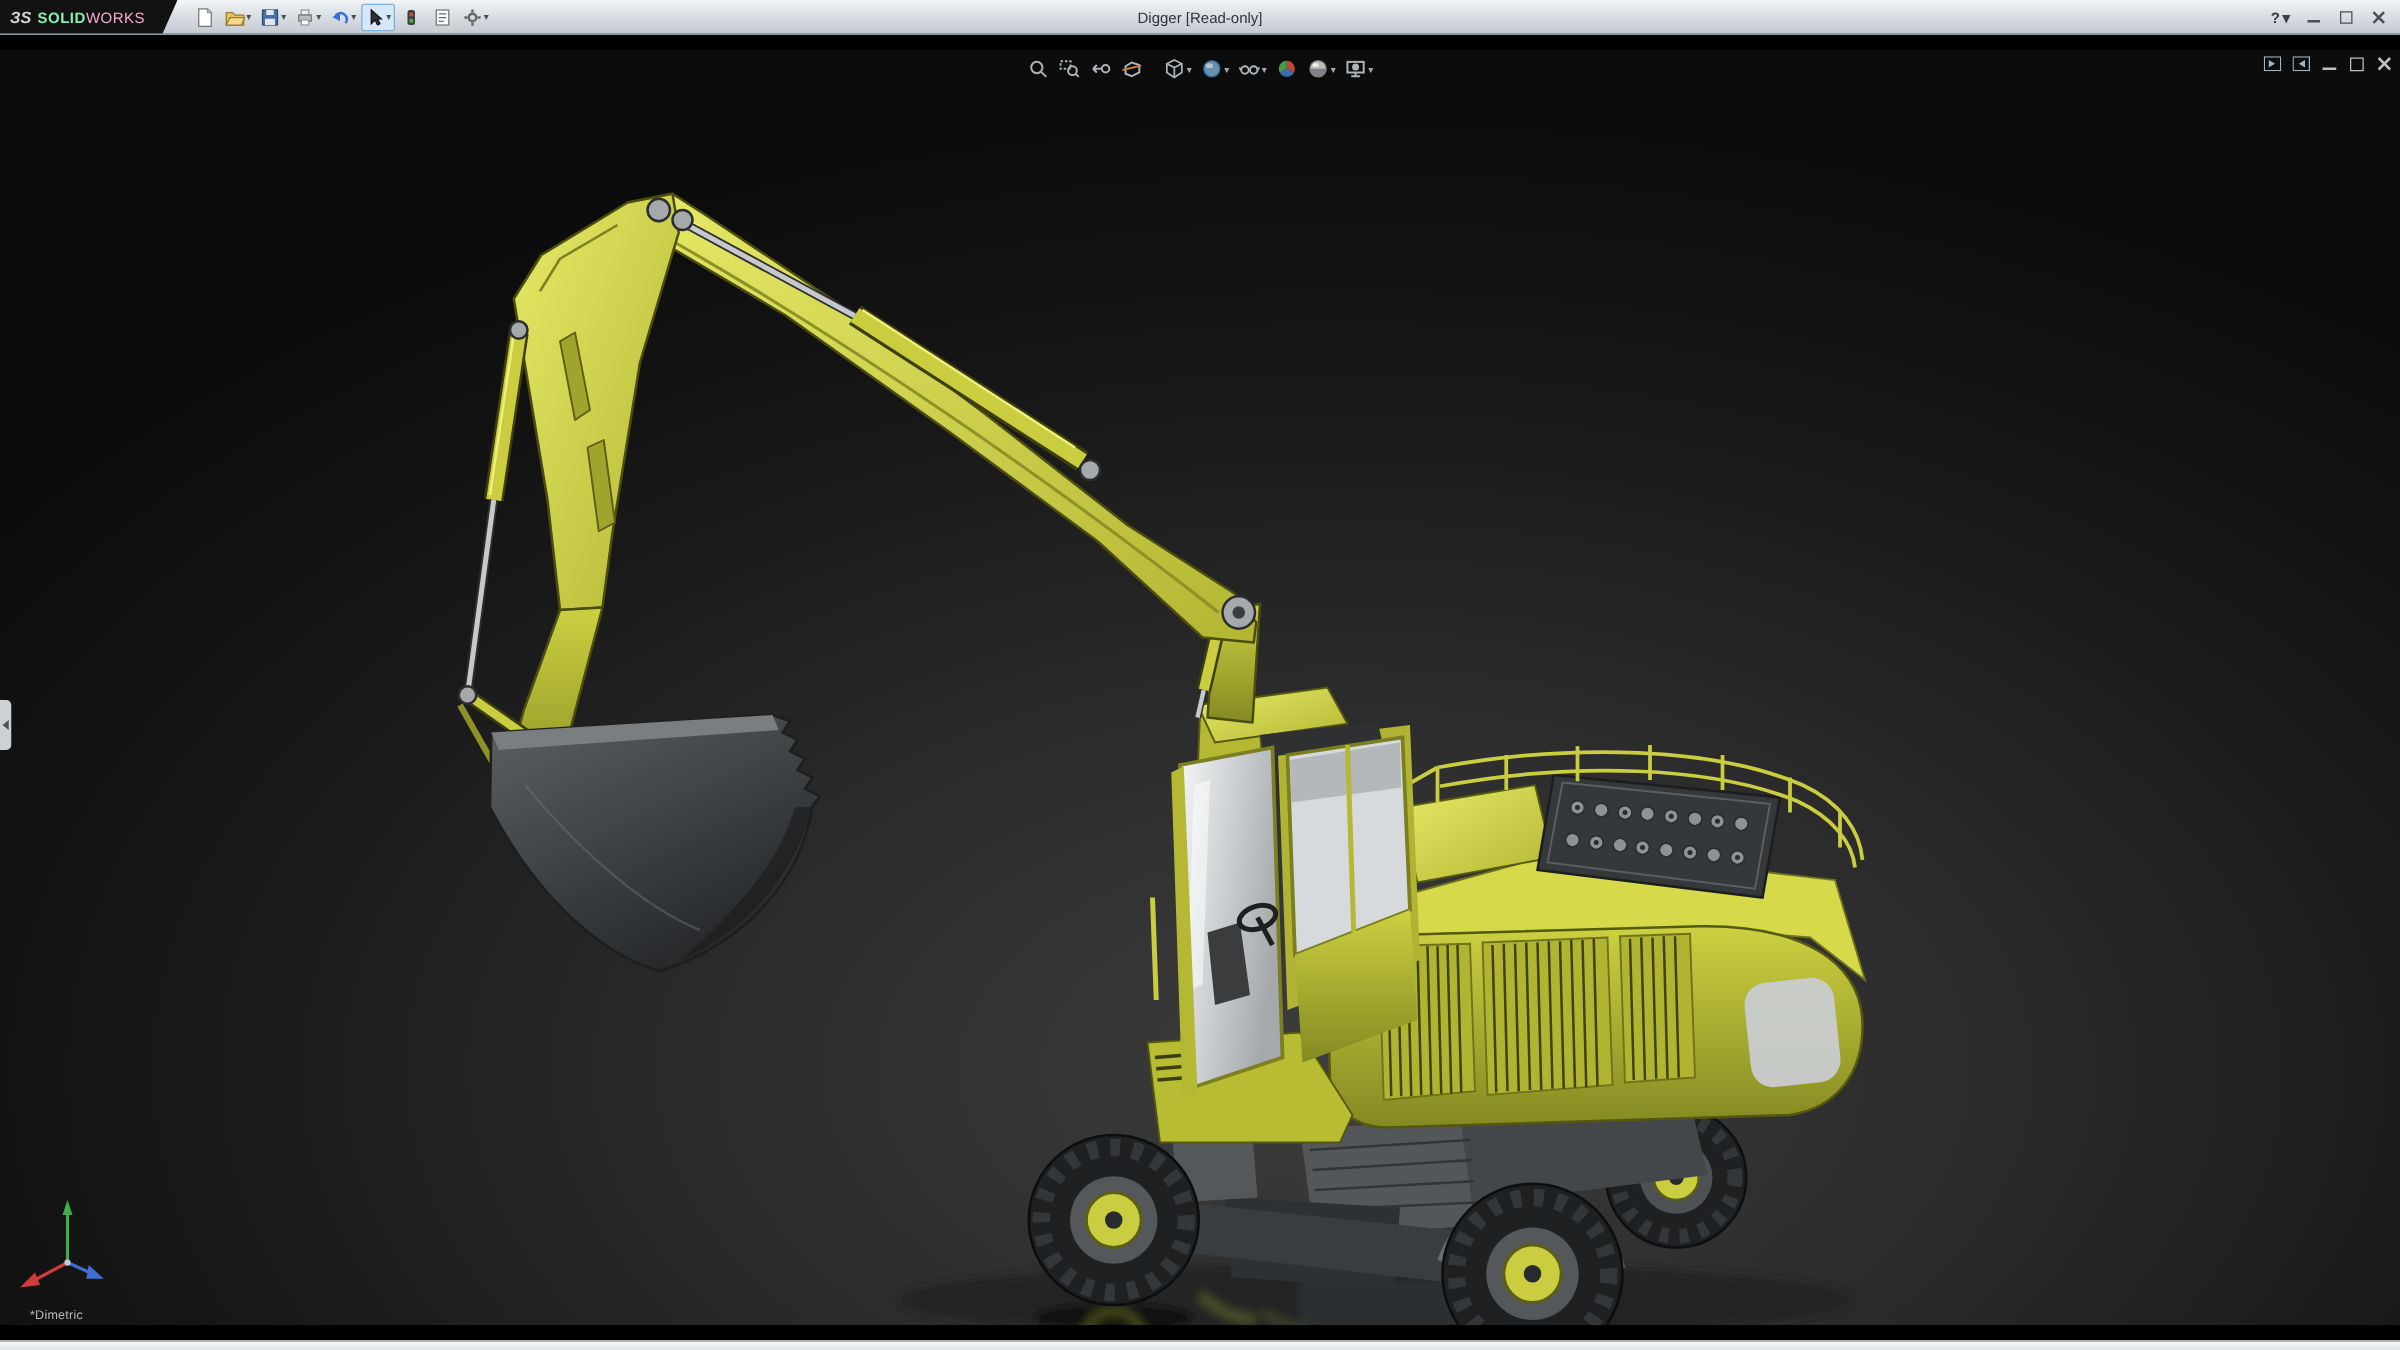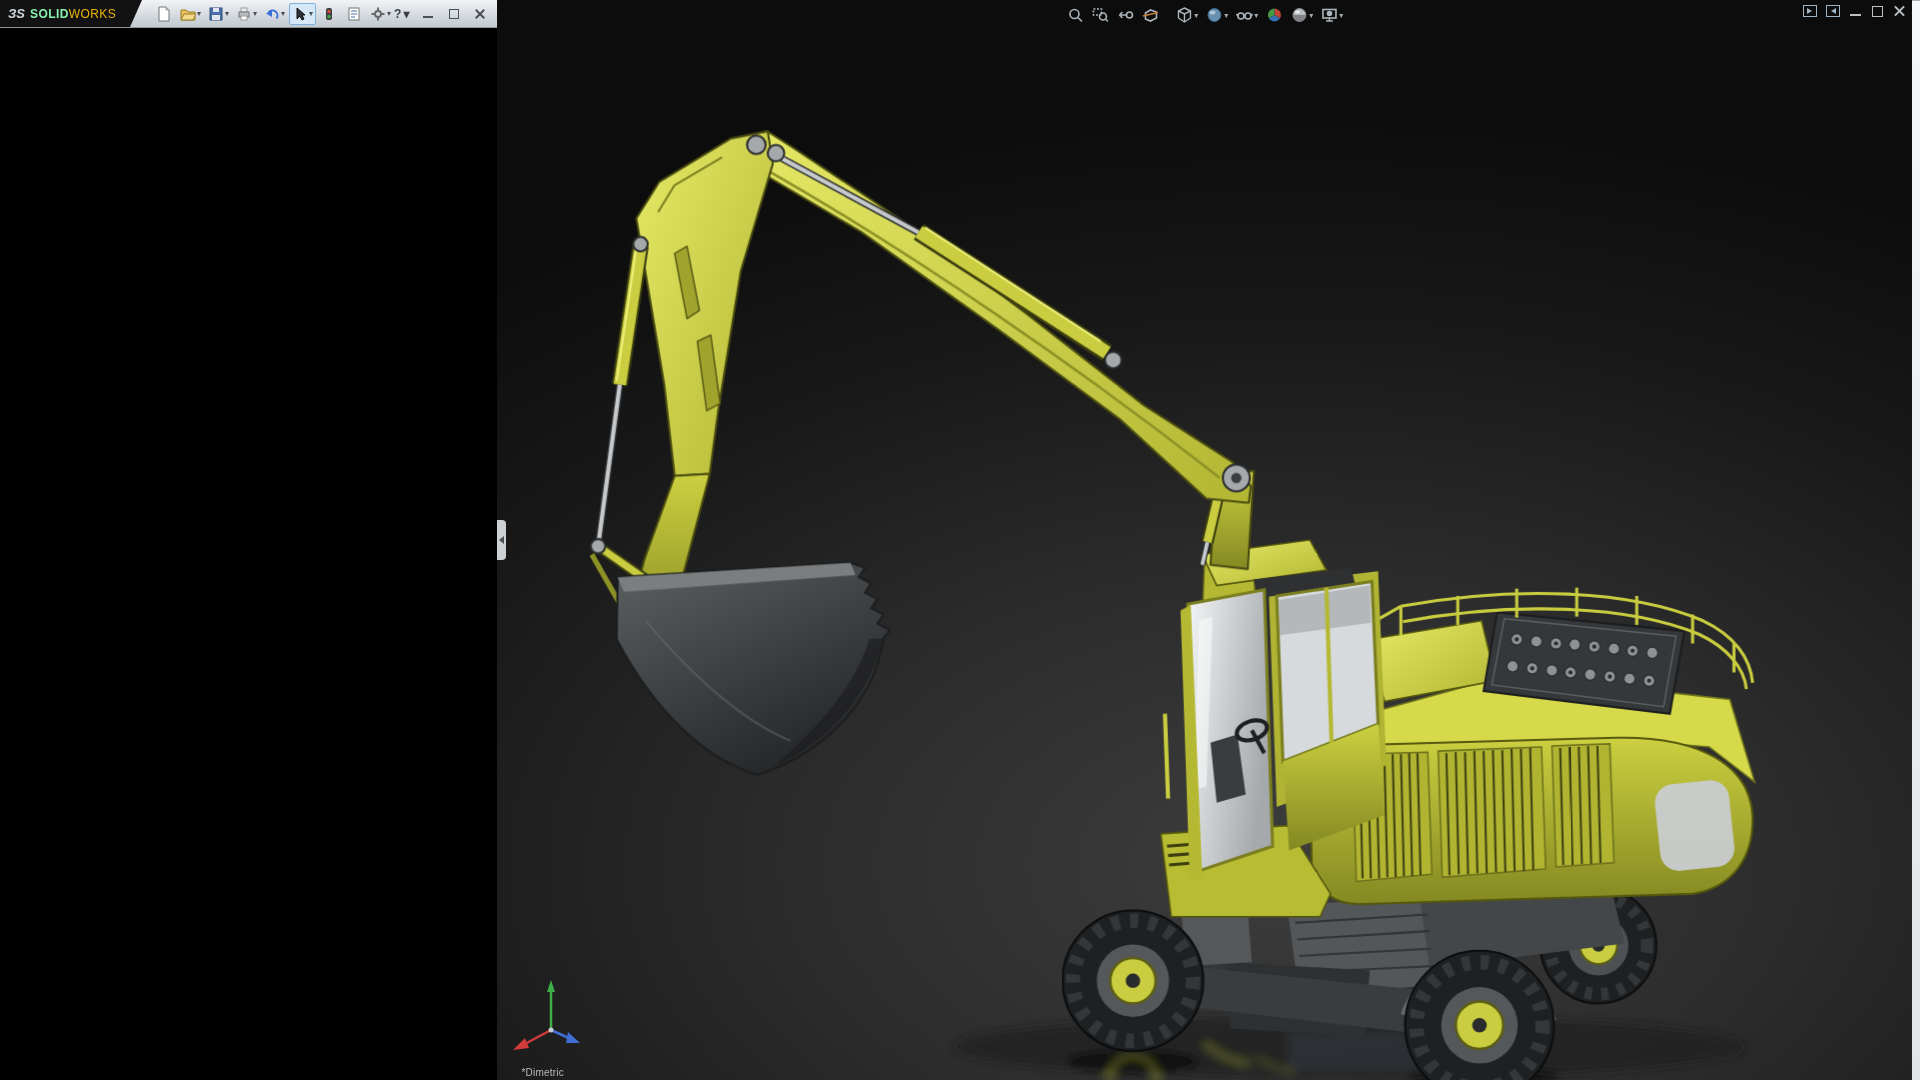--- a/index.html
+++ b/index.html
@@ -1,35 +1,35 @@
 <!DOCTYPE html>
 <html><head>
 <meta charset="utf-8">
 <style>
   * { margin:0; padding:0; box-sizing:border-box; }
   html,body { width:100%; height:100%; overflow:hidden; }
   body { font-family:"Liberation Sans", sans-serif; background:#000; }
-  .app { display:flex; flex-direction:row; height:100vh; }
+  .app { display:flex; flex-direction:column; height:100vh;gap:12px; }
 
   
   .titlebar {
     height:28px; flex:0 0 28px; position:relative;
     background:linear-gradient(#f2f4f6, #d3d9de 60%, #c3cad0);
     border-bottom:1px solid #8f969c;
     display:flex; align-items:center;
   }
   .logo-block {
     height:100%; width:142px; background:#121212; color:#eee;
     display:flex; align-items:center; gap:5px; padding-left:8px;
     clip-path:polygon(0 0, 100% 0, calc(100% - 12px) 100%, 0 100%);
     flex:0 0 auto;
   }
   .logo-mark { font-weight:bold; font-style:italic; font-size:13px; color:#cfd4d8; }
   .logo-text { font-size:12px; letter-spacing:.4px; }
-  .logo-text b { color:#86efac; } .logo-text span { color:#eab308; }
+  .logo-text b { color:#86efac; } .logo-text span { color:#f9a8d4; }
   .tb-tools { display:flex; align-items:center; gap:1px; padding-left:10px; }
   .tb-btn {
     height:22px; min-width:24px; padding:0 2px; border:1px solid transparent;
     background:transparent; display:flex; align-items:center; justify-content:center;
     border-radius:2px; cursor:default;
   }
   .tb-btn.active { background:#d6e7f7; border-color:#7fb0de; }
   .tb-btn .caret { font-size:8px; color:#4a4f54; margin-left:1px; line-height:1; }
   .win-title {
     position:absolute; left:0; right:0; text-align:center; font-size:12px; color:#2e3338;
@@ -162,20 +162,21 @@
               <line x1="8" y1="1.5" x2="8" y2="4"></line>
               <line x1="8" y1="12" x2="8" y2="14.5"></line>
               <line x1="1.5" y1="8" x2="4" y2="8"></line>
               <line x1="12" y1="8" x2="14.5" y2="8"></line>
             </g>
           </svg>
         <span class="caret">▾</span>
       </div>
     </div>
 
+    <div class="win-title">Digger [Read-only]</div>
 
     <div class="tb-right">
       <span class="help-btn">
           <span>?</span>
           <span class="caret">▾</span>
         </span>
       <span class="wc wc-min"></span>
       <span class="wc wc-restore"></span>
       <span class="wc wc-close"></span>
     </div>

